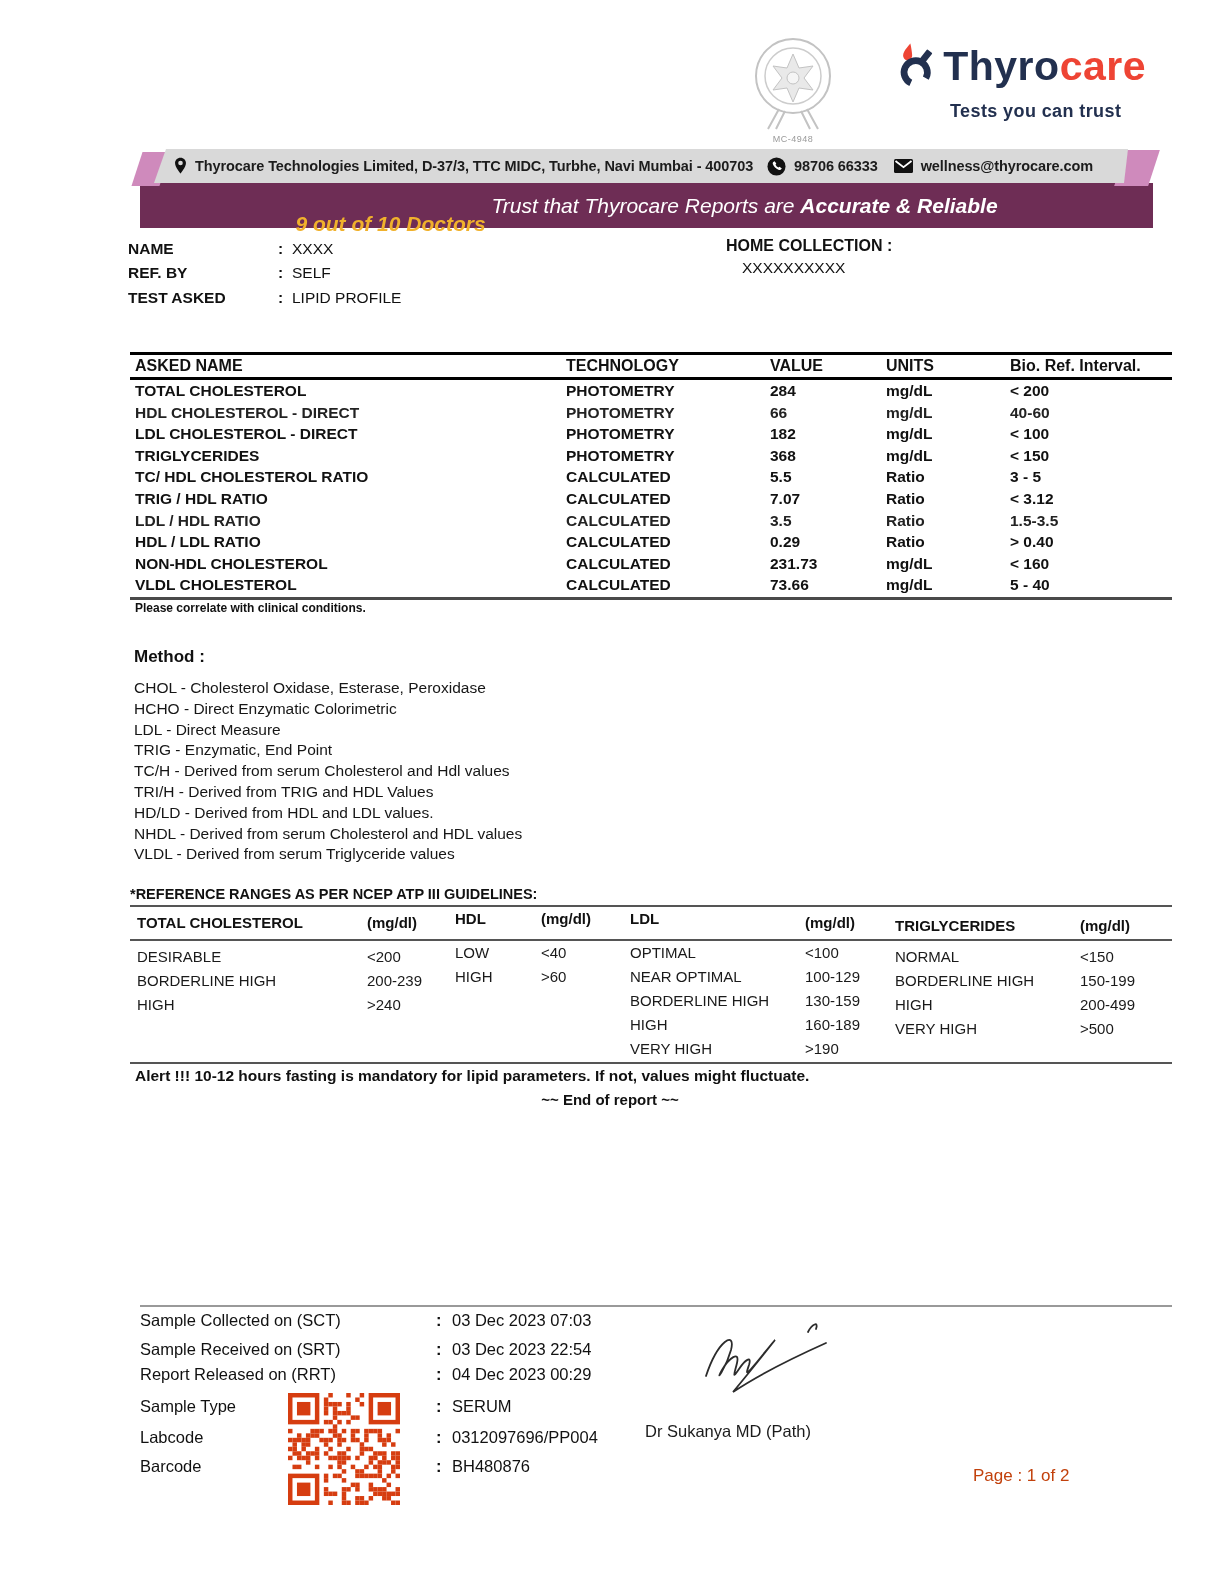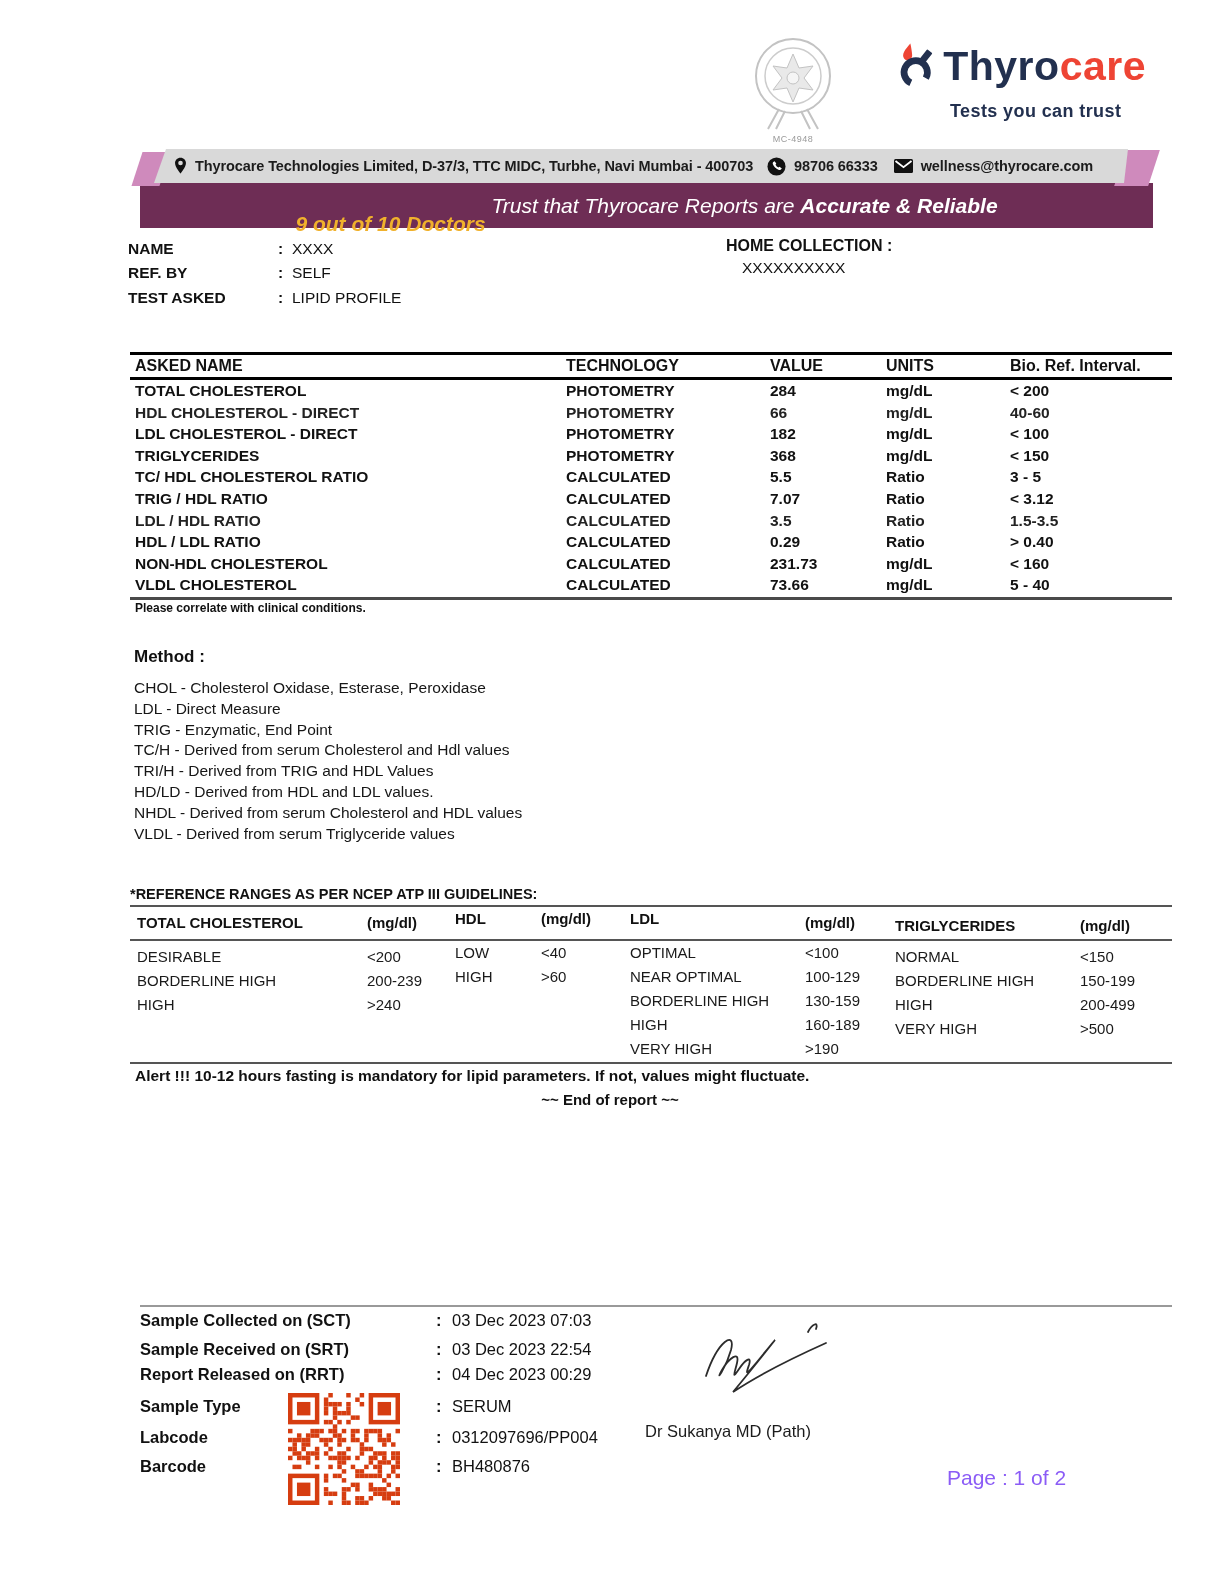--- a/index.html
+++ b/index.html
@@ -66,26 +66,26 @@
   .ref-grp .rv { flex:0 0 auto; }
   .g1 .rl { width:230px; } .g2 .rl { width:86px; } .g3 .rl { width:175px; } .g4 .rl { width:185px; }
 
   
   .alert { position:absolute; left:135px; top:1067px; font-size:15.5px; font-weight:bold; height:17px; overflow:hidden; }
   .endrep { position:absolute; left:0; top:1091px; width:1220px; text-align:center; font-size:15px; font-weight:bold; }
 
   
   .f-line { position:absolute; left:140px; top:1305px; width:1032px; border-top:2px solid #999; }
   .f-row { position:absolute; left:140px; display:flex; font-size:16.5px; }
-  .f-row .fl { width:296px; font-weight:bold; }
+  .f-row .fl { width:296px; font-weight:normal; }
   .f-row .fc { width:16px; font-weight:bold; }
   .qr { position:absolute; left:288px; top:1393px; width:112px; height:112px; }
   .sig { position:absolute; left:688px; top:1310px; }
   .doctor { position:absolute; left:645px; top:1422px; font-size:16.5px; color:#1b1b1b; }
-  .pageno { position:absolute; left:947px; top:1466px; font-size:21px; color:#8b5cf6; }
+  .pageno { position:absolute; left:973px; top:1466px; font-size:17px; color:#c2410c; }
 </style>
 </head>
 <body>
 
 <div class="page">
 
   <div class="emblem">
     <svg width="94" height="96" viewBox="0 0 94 96">
       <circle cx="47" cy="40" r="37" fill="none" stroke="#c3c3c3" stroke-width="2"></circle>
       <circle cx="47" cy="40" r="28" fill="none" stroke="#cccccc" stroke-width="1.5"></circle>
@@ -238,20 +238,21 @@
         <span>5 - 40</span>
     </div>
     <div class="r-bottom"></div>
   </div>
 
   <div class="correlate">Please correlate with clinical conditions.</div>
 
   <div class="method-title">Method :</div>
   <div class="method-lines">
     <div>CHOL - Cholesterol Oxidase, Esterase, Peroxidase</div>
+    <div>HCHO - Direct Enzymatic Colorimetric</div>
     <div>LDL - Direct Measure</div>
     <div>TRIG - Enzymatic, End Point</div>
     <div>TC/H - Derived from serum Cholesterol and Hdl values</div>
     <div>TRI/H - Derived from TRIG and HDL Values</div>
     <div>HD/LD - Derived from HDL and LDL values.</div>
     <div>NHDL - Derived from serum Cholesterol and HDL values</div>
     <div>VLDL - Derived from serum Triglyceride values</div>
   </div>
   <div class="guidelines">*REFERENCE RANGES AS PER NCEP ATP III GUIDELINES:</div>
 

